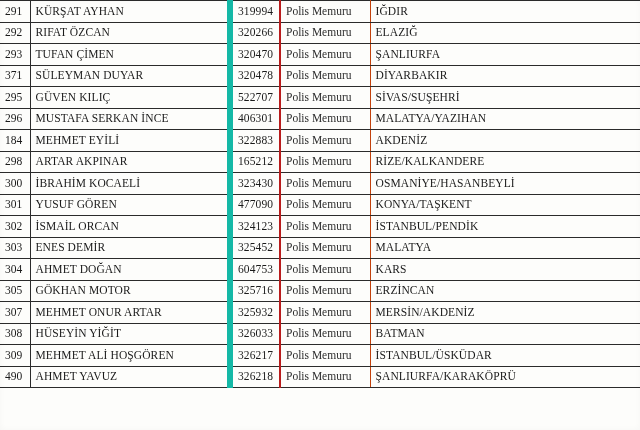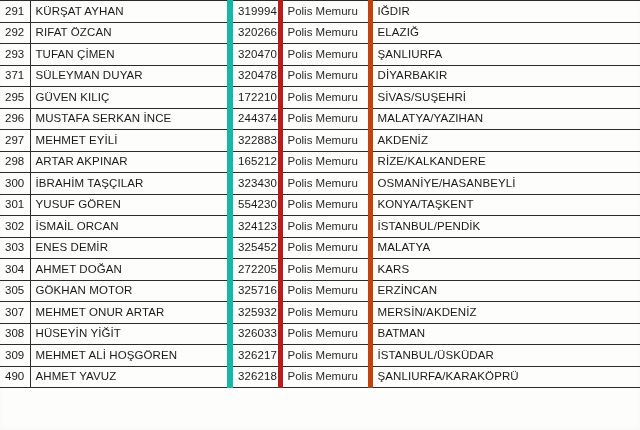--- a/index.html
+++ b/index.html
@@ -18,20 +18,21 @@
     width: 640px;
     height: 430px;
     background: #fdfdfb;
   }
   table.roster {
     width: 640px;
     border-collapse: collapse;
     table-layout: fixed;
     font-size: 11.5px;
     color: #1a1a1a;
+    font-family: Liberation Serif, serif;
   }
   table.roster col.c-no    { width: 30px; }
   table.roster col.c-name  { width: 200px; }
   table.roster col.c-id    { width: 50px; }
   table.roster col.c-title { width: 90px; }
   table.roster col.c-loc   { width: 270px; }
 
   table.roster tr {
     height: 21.5px;
   }
@@ -50,25 +51,25 @@
     text-align: left;
     padding-left: 4px;
     letter-spacing: 0px;
     border-right: 1px solid #2b2b2b;
   }
   td.name {
     border-right: 6px solid #14b8a6;
     letter-spacing: 0.1px;
   }
   td.id {
-    border-right: 5px solid #b91c1c;
+    border-right: 2px solid #b91c1c;
     letter-spacing: 0.1px;
   }
   td.title {
-    border-right: 5px solid #c2410c;
+    border-right: 1px solid #c2410c;
     color: #2c2c2c;
     letter-spacing: 0px;
   }
   td.loc {
     letter-spacing: 0.1px;
   }
   
   #page::after {
     content: "";
     position: absolute;
@@ -114,77 +115,77 @@
         <tr>
           <td class="no">371</td>
           <td class="name">SÜLEYMAN DUYAR</td>
           <td class="id">320478</td>
           <td class="title">Polis Memuru</td>
           <td class="loc">DİYARBAKIR</td>
         </tr>
         <tr>
           <td class="no">295</td>
           <td class="name">GÜVEN KILIÇ</td>
-          <td class="id">172210</td>
+          <td class="id">522707</td>
           <td class="title">Polis Memuru</td>
           <td class="loc">SİVAS/SUŞEHRİ</td>
         </tr>
         <tr>
           <td class="no">296</td>
           <td class="name">MUSTAFA SERKAN İNCE</td>
-          <td class="id">244374</td>
+          <td class="id">406301</td>
           <td class="title">Polis Memuru</td>
           <td class="loc">MALATYA/YAZIHAN</td>
         </tr>
         <tr>
-          <td class="no">297</td>
+          <td class="no">184</td>
           <td class="name">MEHMET EYİLİ</td>
           <td class="id">322883</td>
           <td class="title">Polis Memuru</td>
           <td class="loc">AKDENİZ</td>
         </tr>
         <tr>
           <td class="no">298</td>
           <td class="name">ARTAR AKPINAR</td>
           <td class="id">165212</td>
           <td class="title">Polis Memuru</td>
           <td class="loc">RİZE/KALKANDERE</td>
         </tr>
         <tr>
           <td class="no">300</td>
-          <td class="name">İBRAHİM TAŞÇILAR</td>
+          <td class="name">İBRAHİM KOCAELİ</td>
           <td class="id">323430</td>
           <td class="title">Polis Memuru</td>
           <td class="loc">OSMANİYE/HASANBEYLİ</td>
         </tr>
         <tr>
           <td class="no">301</td>
           <td class="name">YUSUF GÖREN</td>
-          <td class="id">554230</td>
+          <td class="id">477090</td>
           <td class="title">Polis Memuru</td>
           <td class="loc">KONYA/TAŞKENT</td>
         </tr>
         <tr>
           <td class="no">302</td>
           <td class="name">İSMAİL ORCAN</td>
           <td class="id">324123</td>
           <td class="title">Polis Memuru</td>
           <td class="loc">İSTANBUL/PENDİK</td>
         </tr>
         <tr>
           <td class="no">303</td>
           <td class="name">ENES DEMİR</td>
           <td class="id">325452</td>
           <td class="title">Polis Memuru</td>
           <td class="loc">MALATYA</td>
         </tr>
         <tr>
           <td class="no">304</td>
           <td class="name">AHMET DOĞAN</td>
-          <td class="id">272205</td>
+          <td class="id">604753</td>
           <td class="title">Polis Memuru</td>
           <td class="loc">KARS</td>
         </tr>
         <tr>
           <td class="no">305</td>
           <td class="name">GÖKHAN MOTOR</td>
           <td class="id">325716</td>
           <td class="title">Polis Memuru</td>
           <td class="loc">ERZİNCAN</td>
         </tr>

